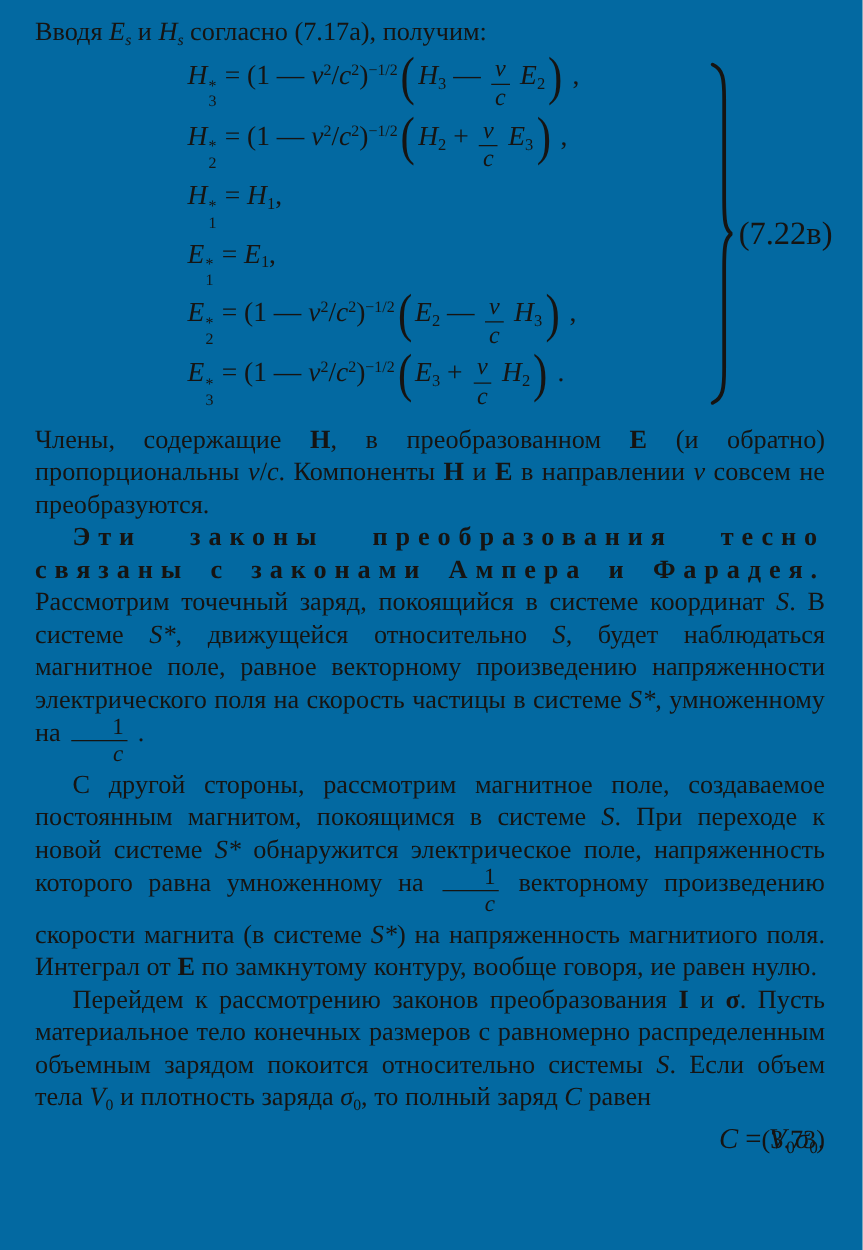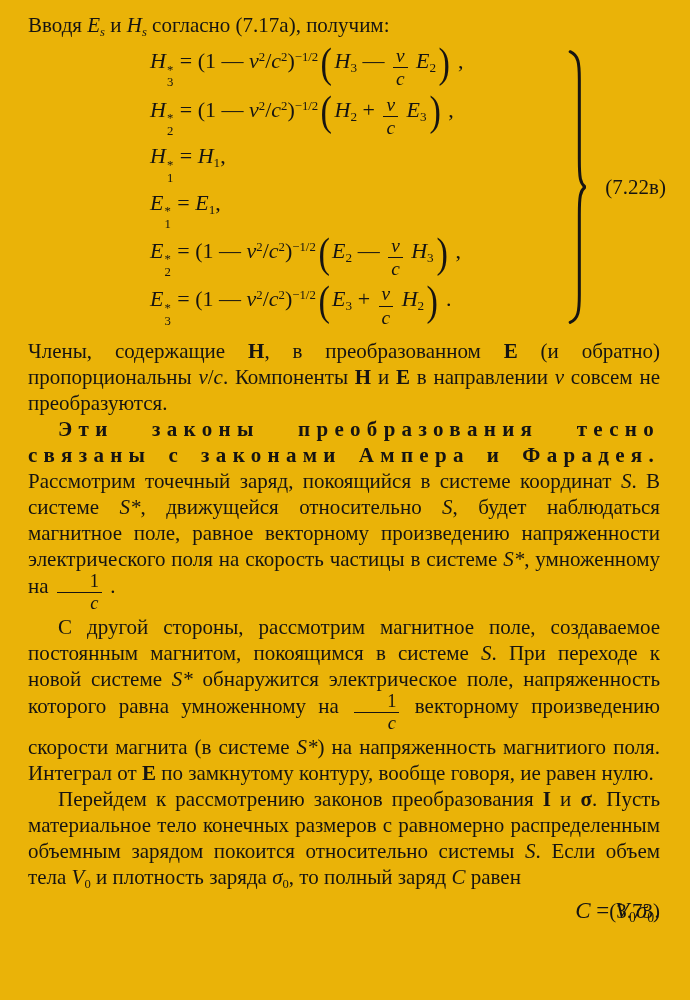--- a/index.html
+++ b/index.html
@@ -1,19 +1,19 @@
 <!DOCTYPE html>
 <html><head>
 <meta charset="utf-8">
 <style>
   html,body{margin:0;padding:0;background:#d9d9d9;}
   .page{
     position:relative;
     width:690px;height:1000px;
-    background:#eab308;
+    background:#0369a1;
     color:#161412;
     font-family:"Liberation Serif", serif;
     font-size:21px;line-height:26px;
     box-sizing:border-box;
     padding:12px 30px 8px 28px;
     overflow:hidden;
   }
   .para{text-align:justify;margin:0;}
   .para.indent{text-indent:30px;}
   .it{font-style:italic;}
@@ -36,21 +36,21 @@
   .ss span{display:block;}
   .bigp{
     font-size:195%;font-weight:400;line-height:0;
     display:inline-block;vertical-align:middle;transform:scaleX(0.8);margin:0 1px;
   }
   .eqblock{position:relative;margin:8px 0 10px 0;padding-left:122px;}
   .eqrow{white-space:nowrap;font-size:22px;margin:5px 0;min-height:27px;display:block;}
   .brace{position:absolute;top:2px;bottom:2px;right:74px;width:20px;height:calc(100% - 4px);color:#161412;}
   .eqlabel{
     position:absolute;right:-6px;top:50%;transform:translateY(-50%);
-    font-size:21px;
+    font-size:26px;
   }
   .eq23{position:relative;text-align:right;margin-top:8px;font-size:23px;white-space:nowrap;}
   .eqlabel23{position:absolute;right:0;top:50%;transform:translateY(-50%);font-size:21px;}
 </style>
 </head>
 <body>
 
 <div class="page">
 
   <p class="para" id="intro"><span>Вводя </span><span class="it">E</span><sub class="it">s</sub><span> и </span><span class="it">H</span><sub class="it">s</sub><span> согласно (7.17а), получим:</span></p>

